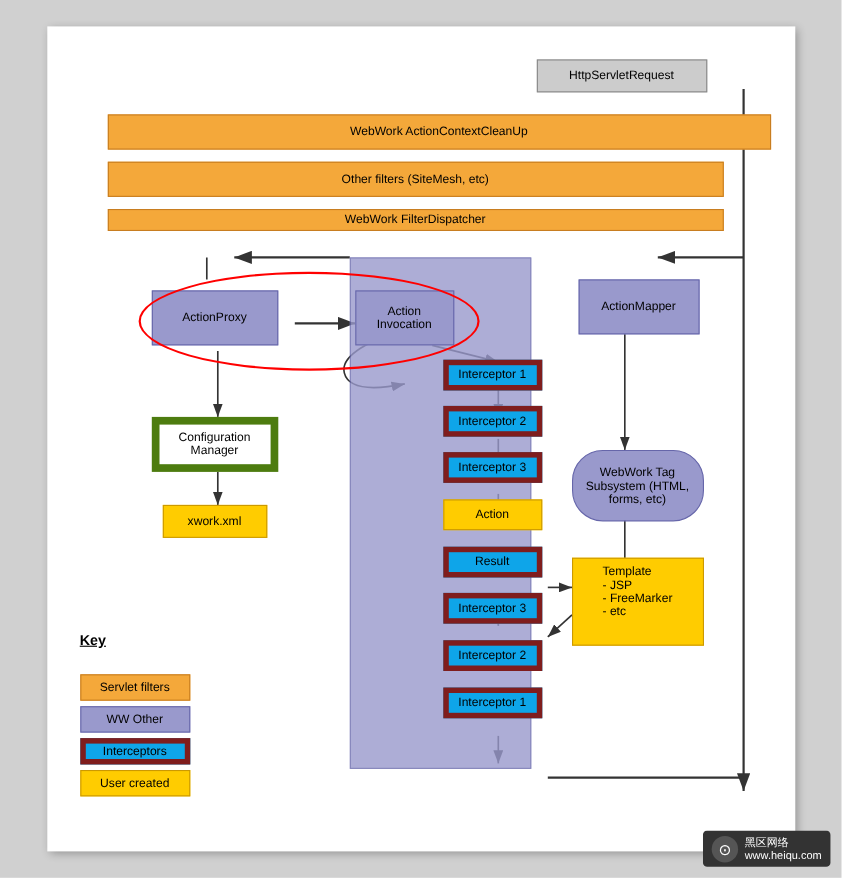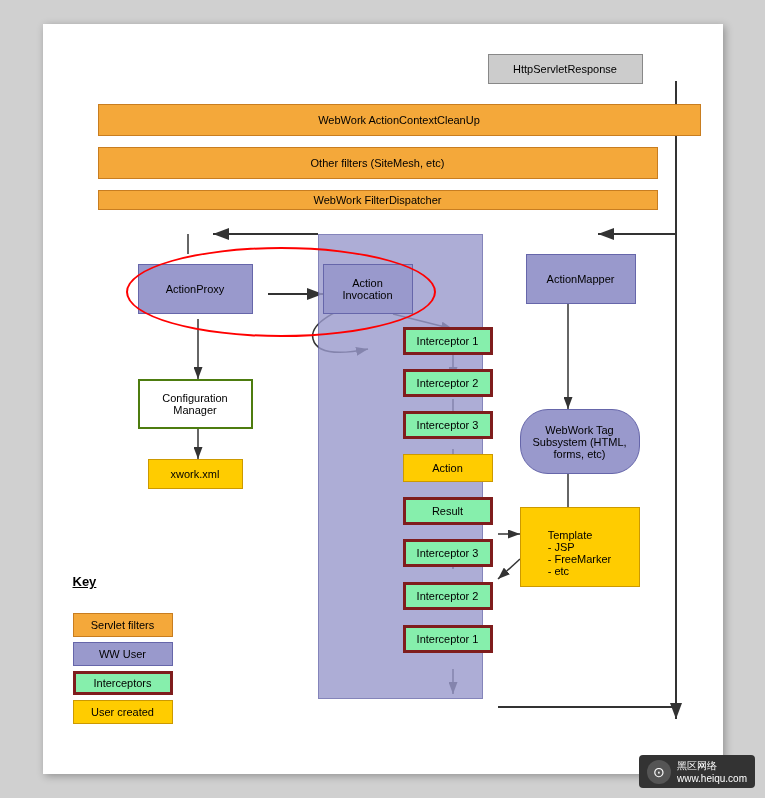--- a/index.html
+++ b/index.html
@@ -23,25 +23,25 @@
     }
     
     .diagram {
       position: relative;
       width: 640px;
       height: 720px;
     }
     
     .orange-filter { background: #f4a83a; border: 1px solid #c87d20; }
     .blue-ww { background: #9999cc; border: 1px solid #6666aa; }
-    .blue-interceptor { background: #86efac; border: 3px solid #7f1d1d; }
+    .blue-interceptor { background: #0ea5e9; border: 5px solid #7f1d1d; }
     .yellow-user { background: #ffcc00; border: 1px solid #cc9900; }
     .yellow-template { background: #ffcc00; border: 1px solid #cc9900; }
     .gray-box { background: #cccccc; border: 1px solid #888888; }
-    .white-box { background: white; border: 2px solid #4d7c0f; }
+    .white-box { background: white; border: 7px solid #4d7c0f; }
 
     .box {
       position: absolute;
       display: flex;
       align-items: center;
       justify-content: center;
       text-align: center;
       font-size: 11px;
     }
 
@@ -166,21 +166,21 @@
 
       <line x1="140" y1="280" x2="140" y2="340" stroke="#333" stroke-width="1.5" marker-end="url(#arrowhead)"></line>
 
       <line x1="140" y1="390" x2="140" y2="420" stroke="#333" stroke-width="1.5" marker-end="url(#arrowhead)"></line>
 
       <path d="M 310 260 Q 250 280 255 300 Q 260 320 310 310" stroke="#333" stroke-width="1.5" fill="none" marker-end="url(#arrowhead)"></path>
 
     </svg>
 
     <div class="box gray-box" style="left:430px; top:15px; width:155px; height:30px;">
-      <span>HttpServletResponse</span>
+      <span>HttpServletRequest</span>
     </div>
 
     <div class="box orange-filter" style="left:40px; top:65px; width:603px; height:32px;">
       <span>WebWork ActionContextCleanUp</span>
     </div>
 
     <div class="box orange-filter" style="left:40px; top:108px; width:560px; height:32px;">
       <span>Other filters (SiteMesh, etc)</span>
     </div>
 
@@ -243,40 +243,40 @@
     <div class="box blue-ww" style="left:468px; top:215px; width:110px; height:50px;">
       <span>ActionMapper</span>
     </div>
 
     <div class="box blue-ww" style="left:462px; top:370px; width:120px; height:65px; font-size:11px;border-radius:28px;">
       <span style="white-space:pre-line">WebWork Tag
 Subsystem (HTML,
 forms, etc)</span>
     </div>
 
-    <div class="box yellow-template" style="left:462px; top:468px; width:120px; height:80px; font-size:11px; text-align:left; align-items:flex-start; padding:21px;">
+    <div class="box yellow-template" style="left:462px; top:468px; width:120px; height:80px; font-size:11px; text-align:left; align-items:flex-start; padding:6px;">
       <span style="white-space:pre-line">Template
   -  JSP
   -  FreeMarker
   -  etc</span>
     </div>
 
 
     <div class="red-ellipse" style="left:68px; top:208px; width:310px; height:90px;"></div>
 
     <div class="key-section">
       <div class="key-title">Key</div>
       <div class="key-item">
         <div class="key-box orange-filter">
           <span>Servlet filters</span>
         </div>
       </div>
       <div class="key-item">
         <div class="key-box blue-ww">
-          <span>WW User</span>
+          <span>WW Other</span>
         </div>
       </div>
       <div class="key-item">
         <div class="key-box blue-interceptor">
           <span>Interceptors</span>
         </div>
       </div>
       <div class="key-item">
         <div class="key-box yellow-user">
           <span>User created</span>

